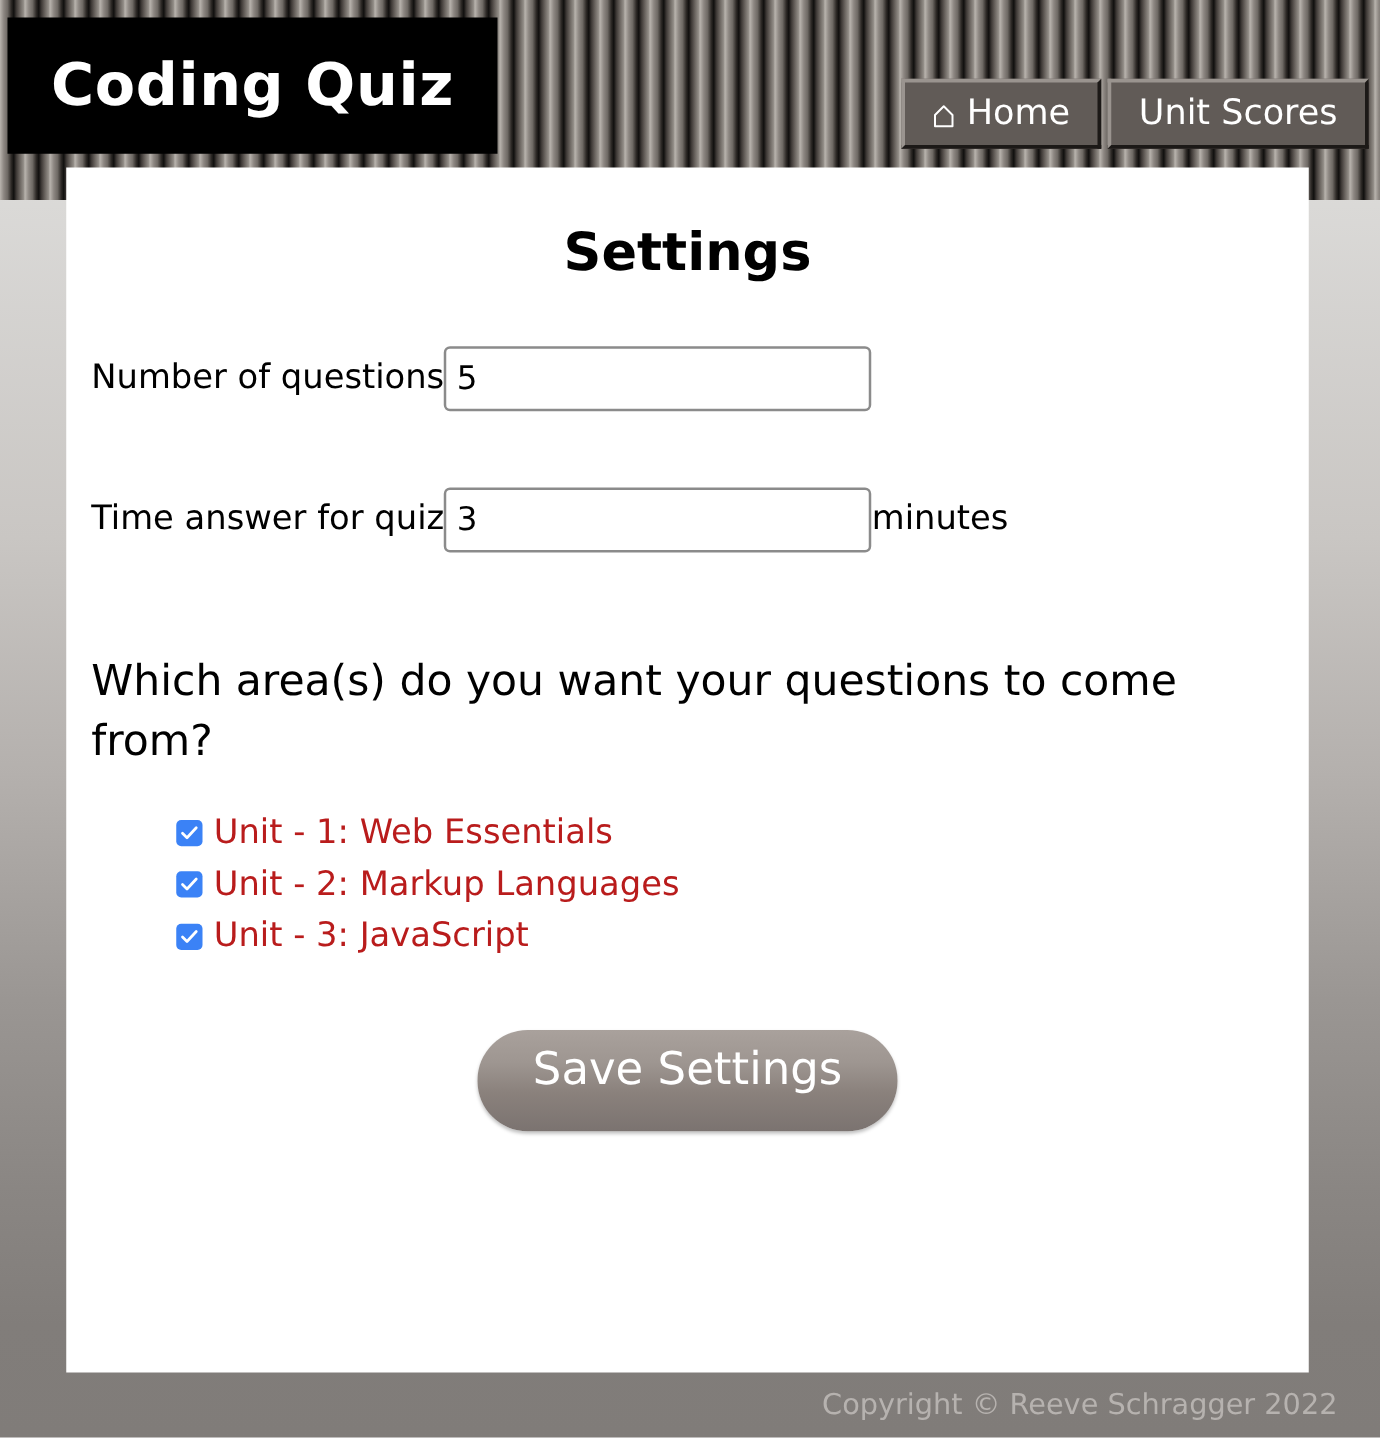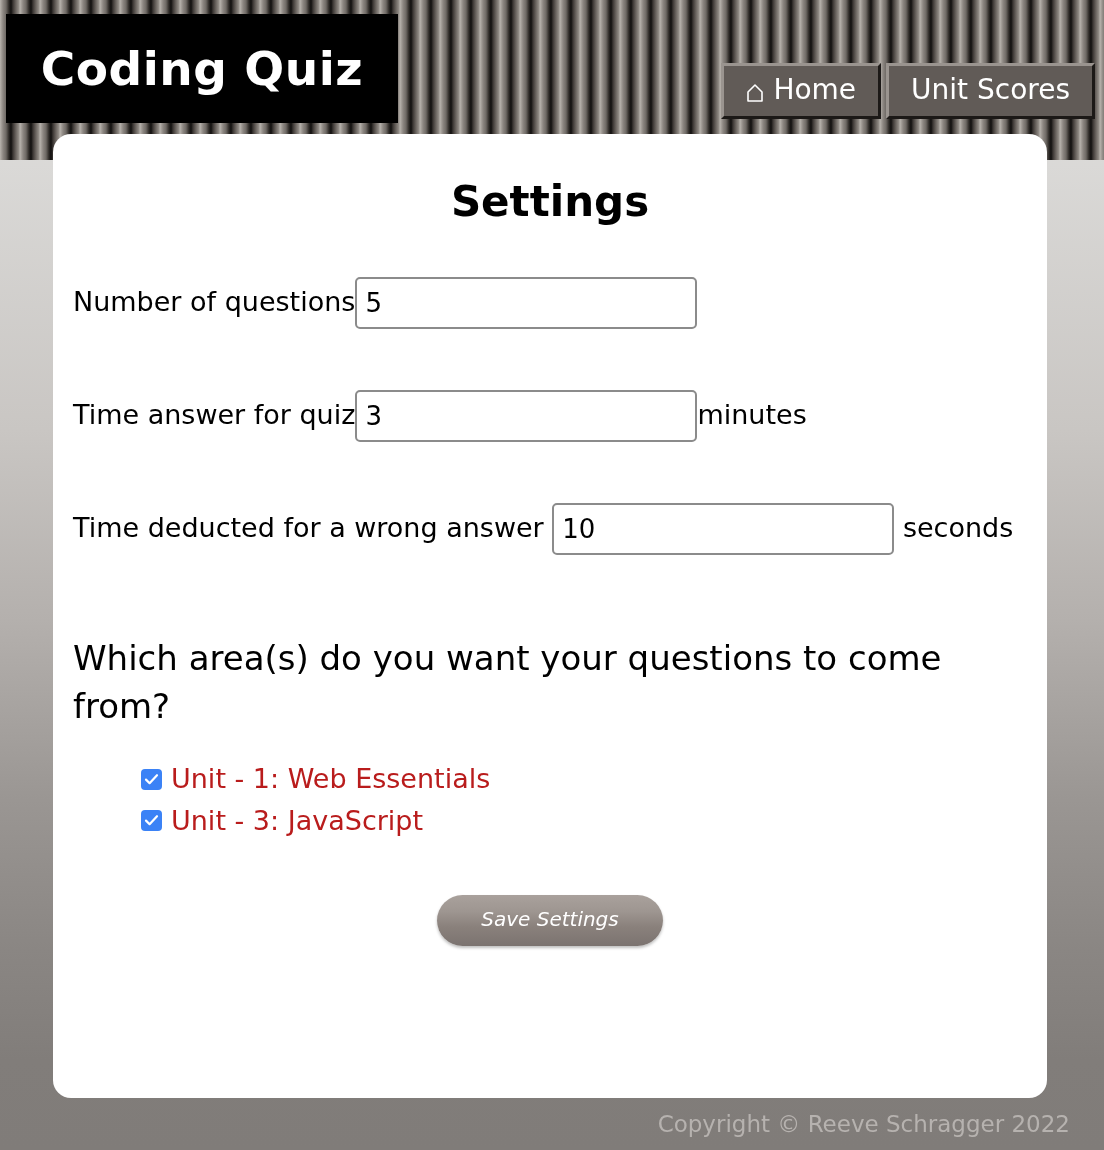--- a/index.html
+++ b/index.html
@@ -94,21 +94,20 @@
 
   
   .content-card {
     position: absolute;
     left: 53px;
     top: 134px;
     width: 994px;
     height: 964px;
     background: #ffffff;
     padding: 0 20px;
-    border-radius: 18px;
   }
 
   .page-title {
     text-align: center;
     font-size: 42px;
     font-weight: bold;
     color: #000000;
     margin-top: 45px;
     line-height: 1.1;
   }
@@ -178,29 +177,28 @@
 
   .save-row {
     margin-top: 58px;
     display: flex;
     justify-content: center;
   }
 
   .save-button {
     background: linear-gradient(to bottom, #a9a19c 0%, #9e9691 32%, #8a817c 62%, #7b7370 100%);
     color: #ffffff;
-    font-size: 20px;
+    font-size: 36px;
     border: none;
     border-radius: 40px;
-    padding: 14px 44px 17px 44px;
+    padding: 14px 44px 31px 44px;
     line-height: 1;
     cursor: pointer;
     box-shadow: 0 2px 3px rgba(0,0,0,0.25);
     font-family: "DejaVu Sans", sans-serif;
-    font-style: italic;
   }
 
   
   .site-footer {
     position: absolute;
     left: 0;
     bottom: 0;
     width: 1104px;
     height: 52px;
     display: flex;
@@ -247,44 +245,49 @@
   <h1 class="page-title">Settings</h1>
 
   <div class="field-row r1">
     <span class="field-label">Number of questions</span><input class="text-input input-questions" type="text" value="5" style="">
   </div>
 
   <div class="field-row r2">
     <span class="field-label">Time answer for quiz</span><input class="text-input input-time" type="text" value="3" style=""><span class="field-suffix">minutes</span>
   </div>
 
-  <div class="field-row r3">
-    <span class="field-label">Time deducted for a wrong answer</span> <input class="text-input input-deduct" type="text" value="10" style=""> <span class="field-suffix">seconds</span>
-  </div>
 
   <div class="question-prompt">Which area(s) do you want your questions to come from?</div>
 
   <div class="options-list">
 
     <label class="option-item">
       <span class="checkbox-box">
         <svg width="15" height="15" viewBox="0 0 15 15">
           <path d="M2 7.6 L5.6 11.2 L13 3.2" fill="none" stroke="#ffffff" stroke-width="2.2" stroke-linecap="round" stroke-linejoin="round"></path>
         </svg>
       </span>
       <span>Unit - 1: Web Essentials</span>
     </label>
 
-
     <label class="option-item">
       <span class="checkbox-box">
         <svg width="15" height="15" viewBox="0 0 15 15">
           <path d="M2 7.6 L5.6 11.2 L13 3.2" fill="none" stroke="#ffffff" stroke-width="2.2" stroke-linecap="round" stroke-linejoin="round"></path>
         </svg>
       </span>
+      <span>Unit - 2: Markup Languages</span>
+    </label>
+
+    <label class="option-item">
+      <span class="checkbox-box">
+        <svg width="15" height="15" viewBox="0 0 15 15">
+          <path d="M2 7.6 L5.6 11.2 L13 3.2" fill="none" stroke="#ffffff" stroke-width="2.2" stroke-linecap="round" stroke-linejoin="round"></path>
+        </svg>
+      </span>
       <span>Unit - 3: JavaScript</span>
     </label>
 
   </div>
 
   <div class="save-row">
     <button class="save-button">Save Settings</button>
   </div>
 
 </div>

